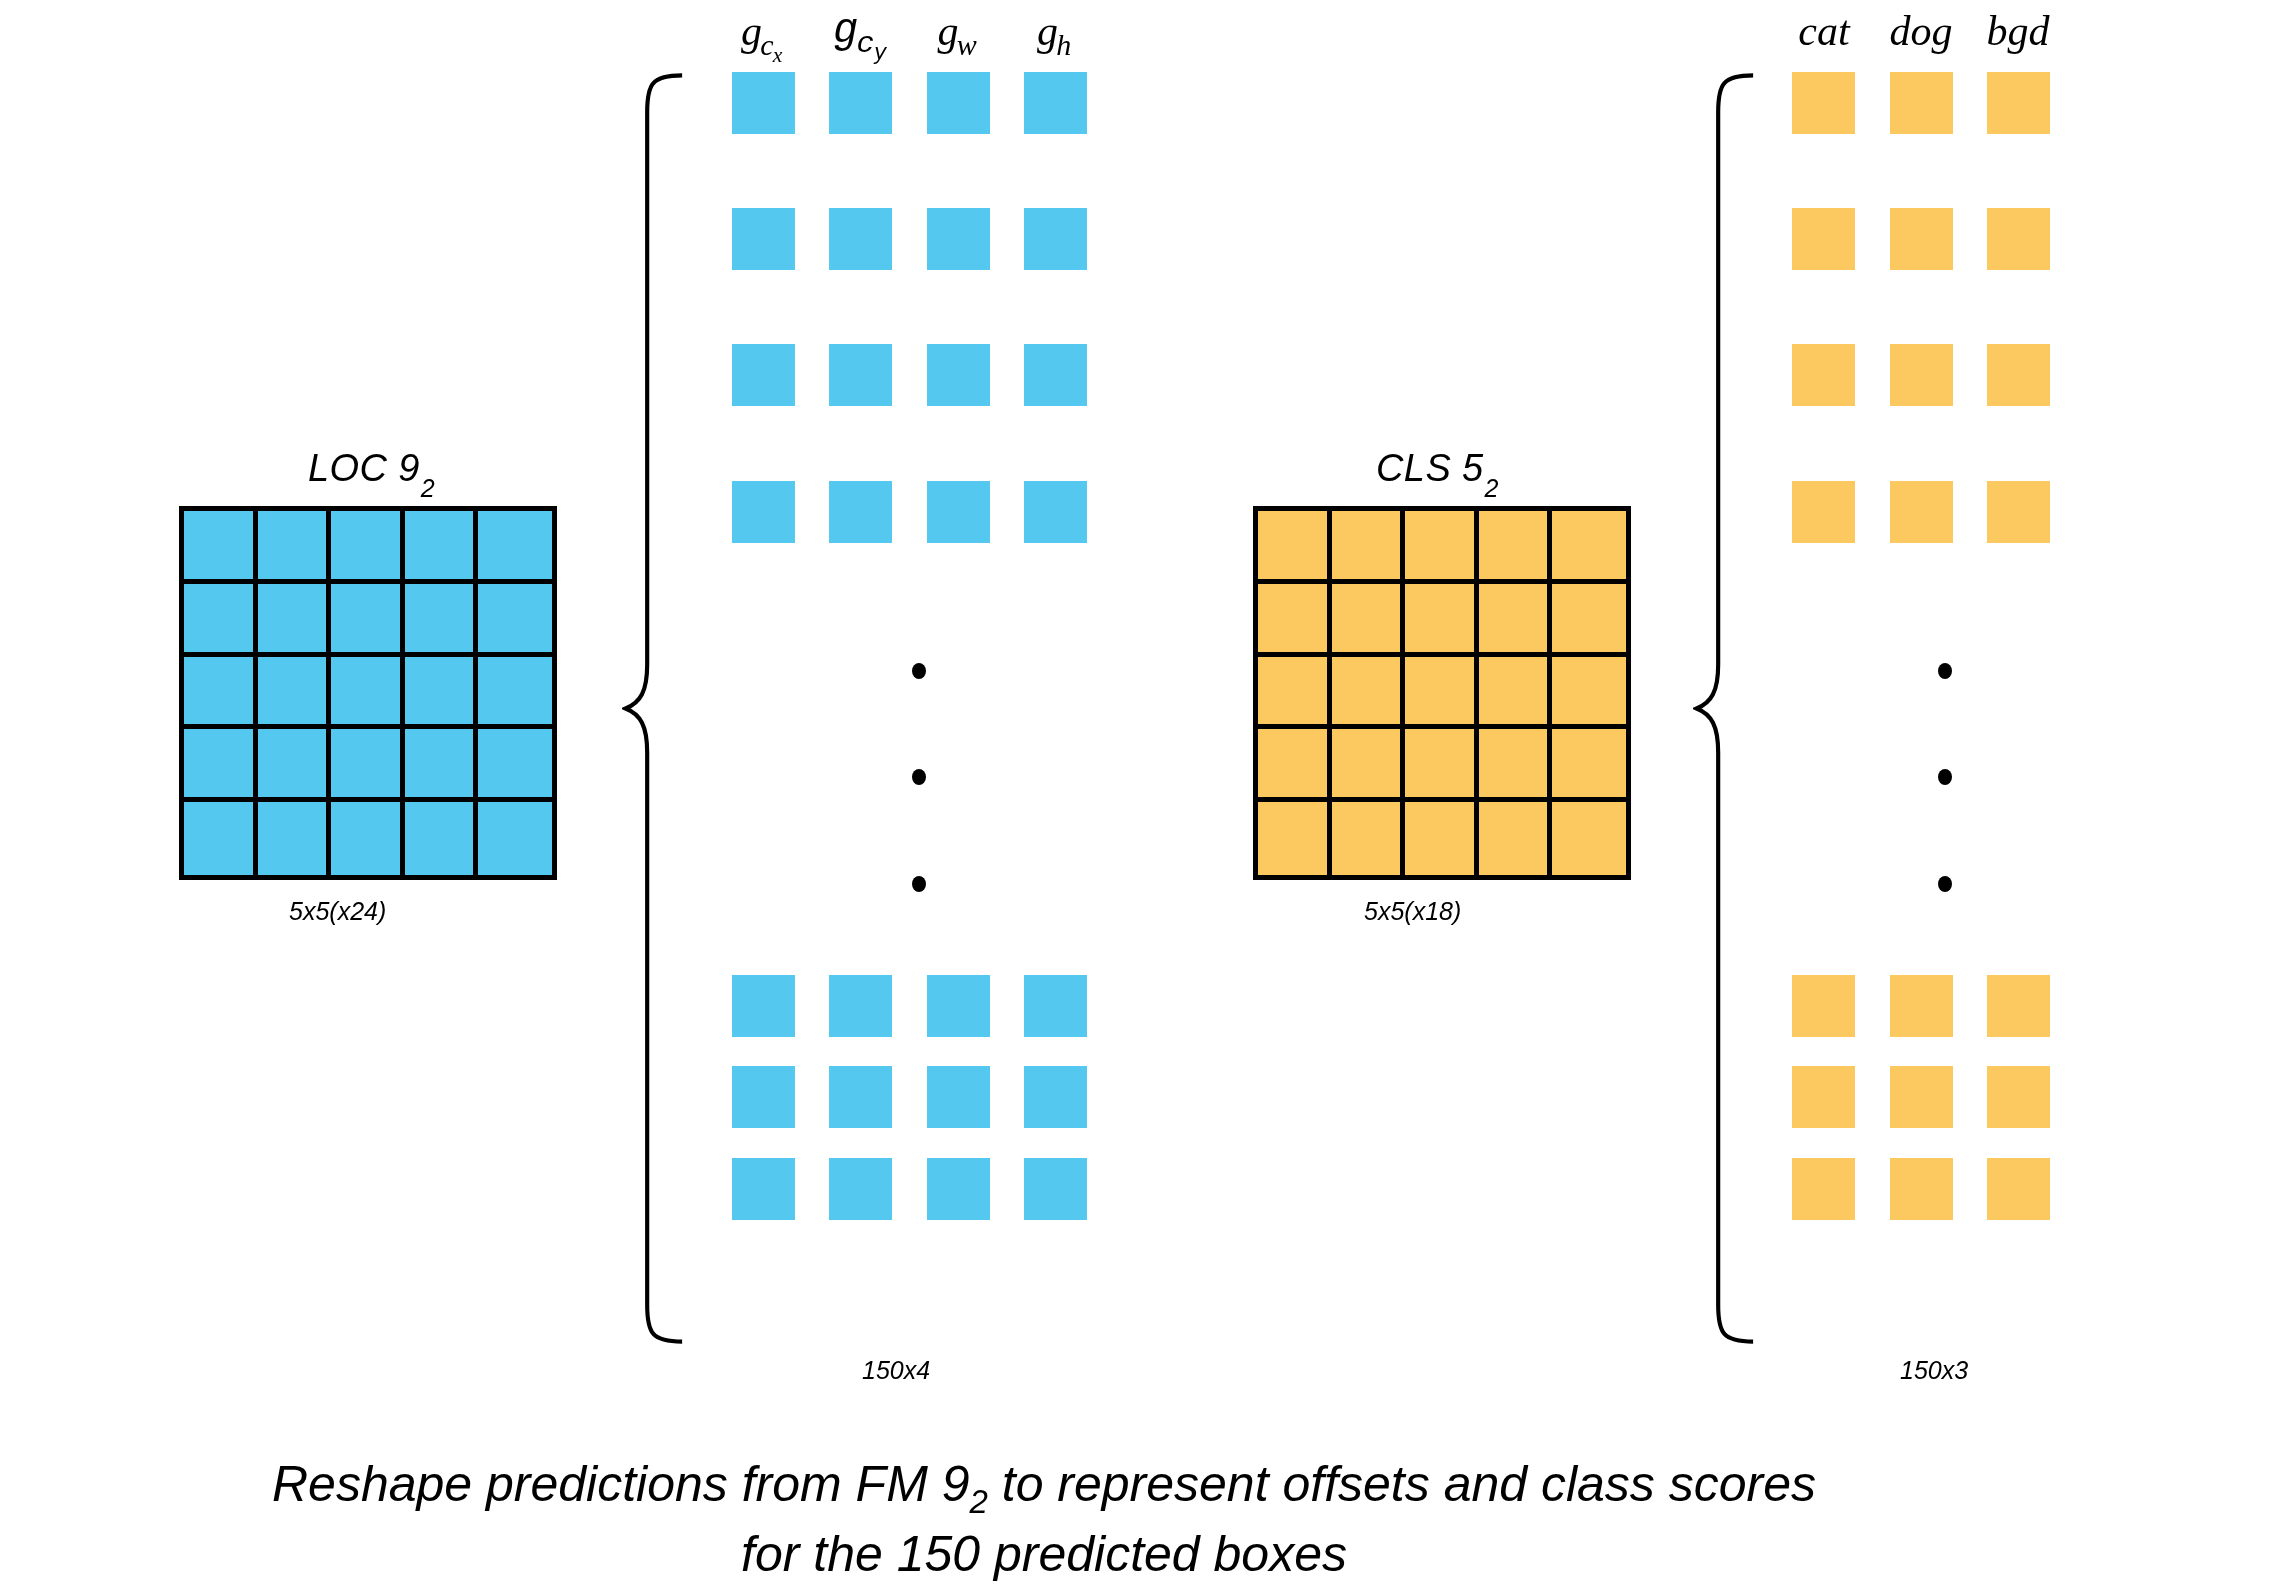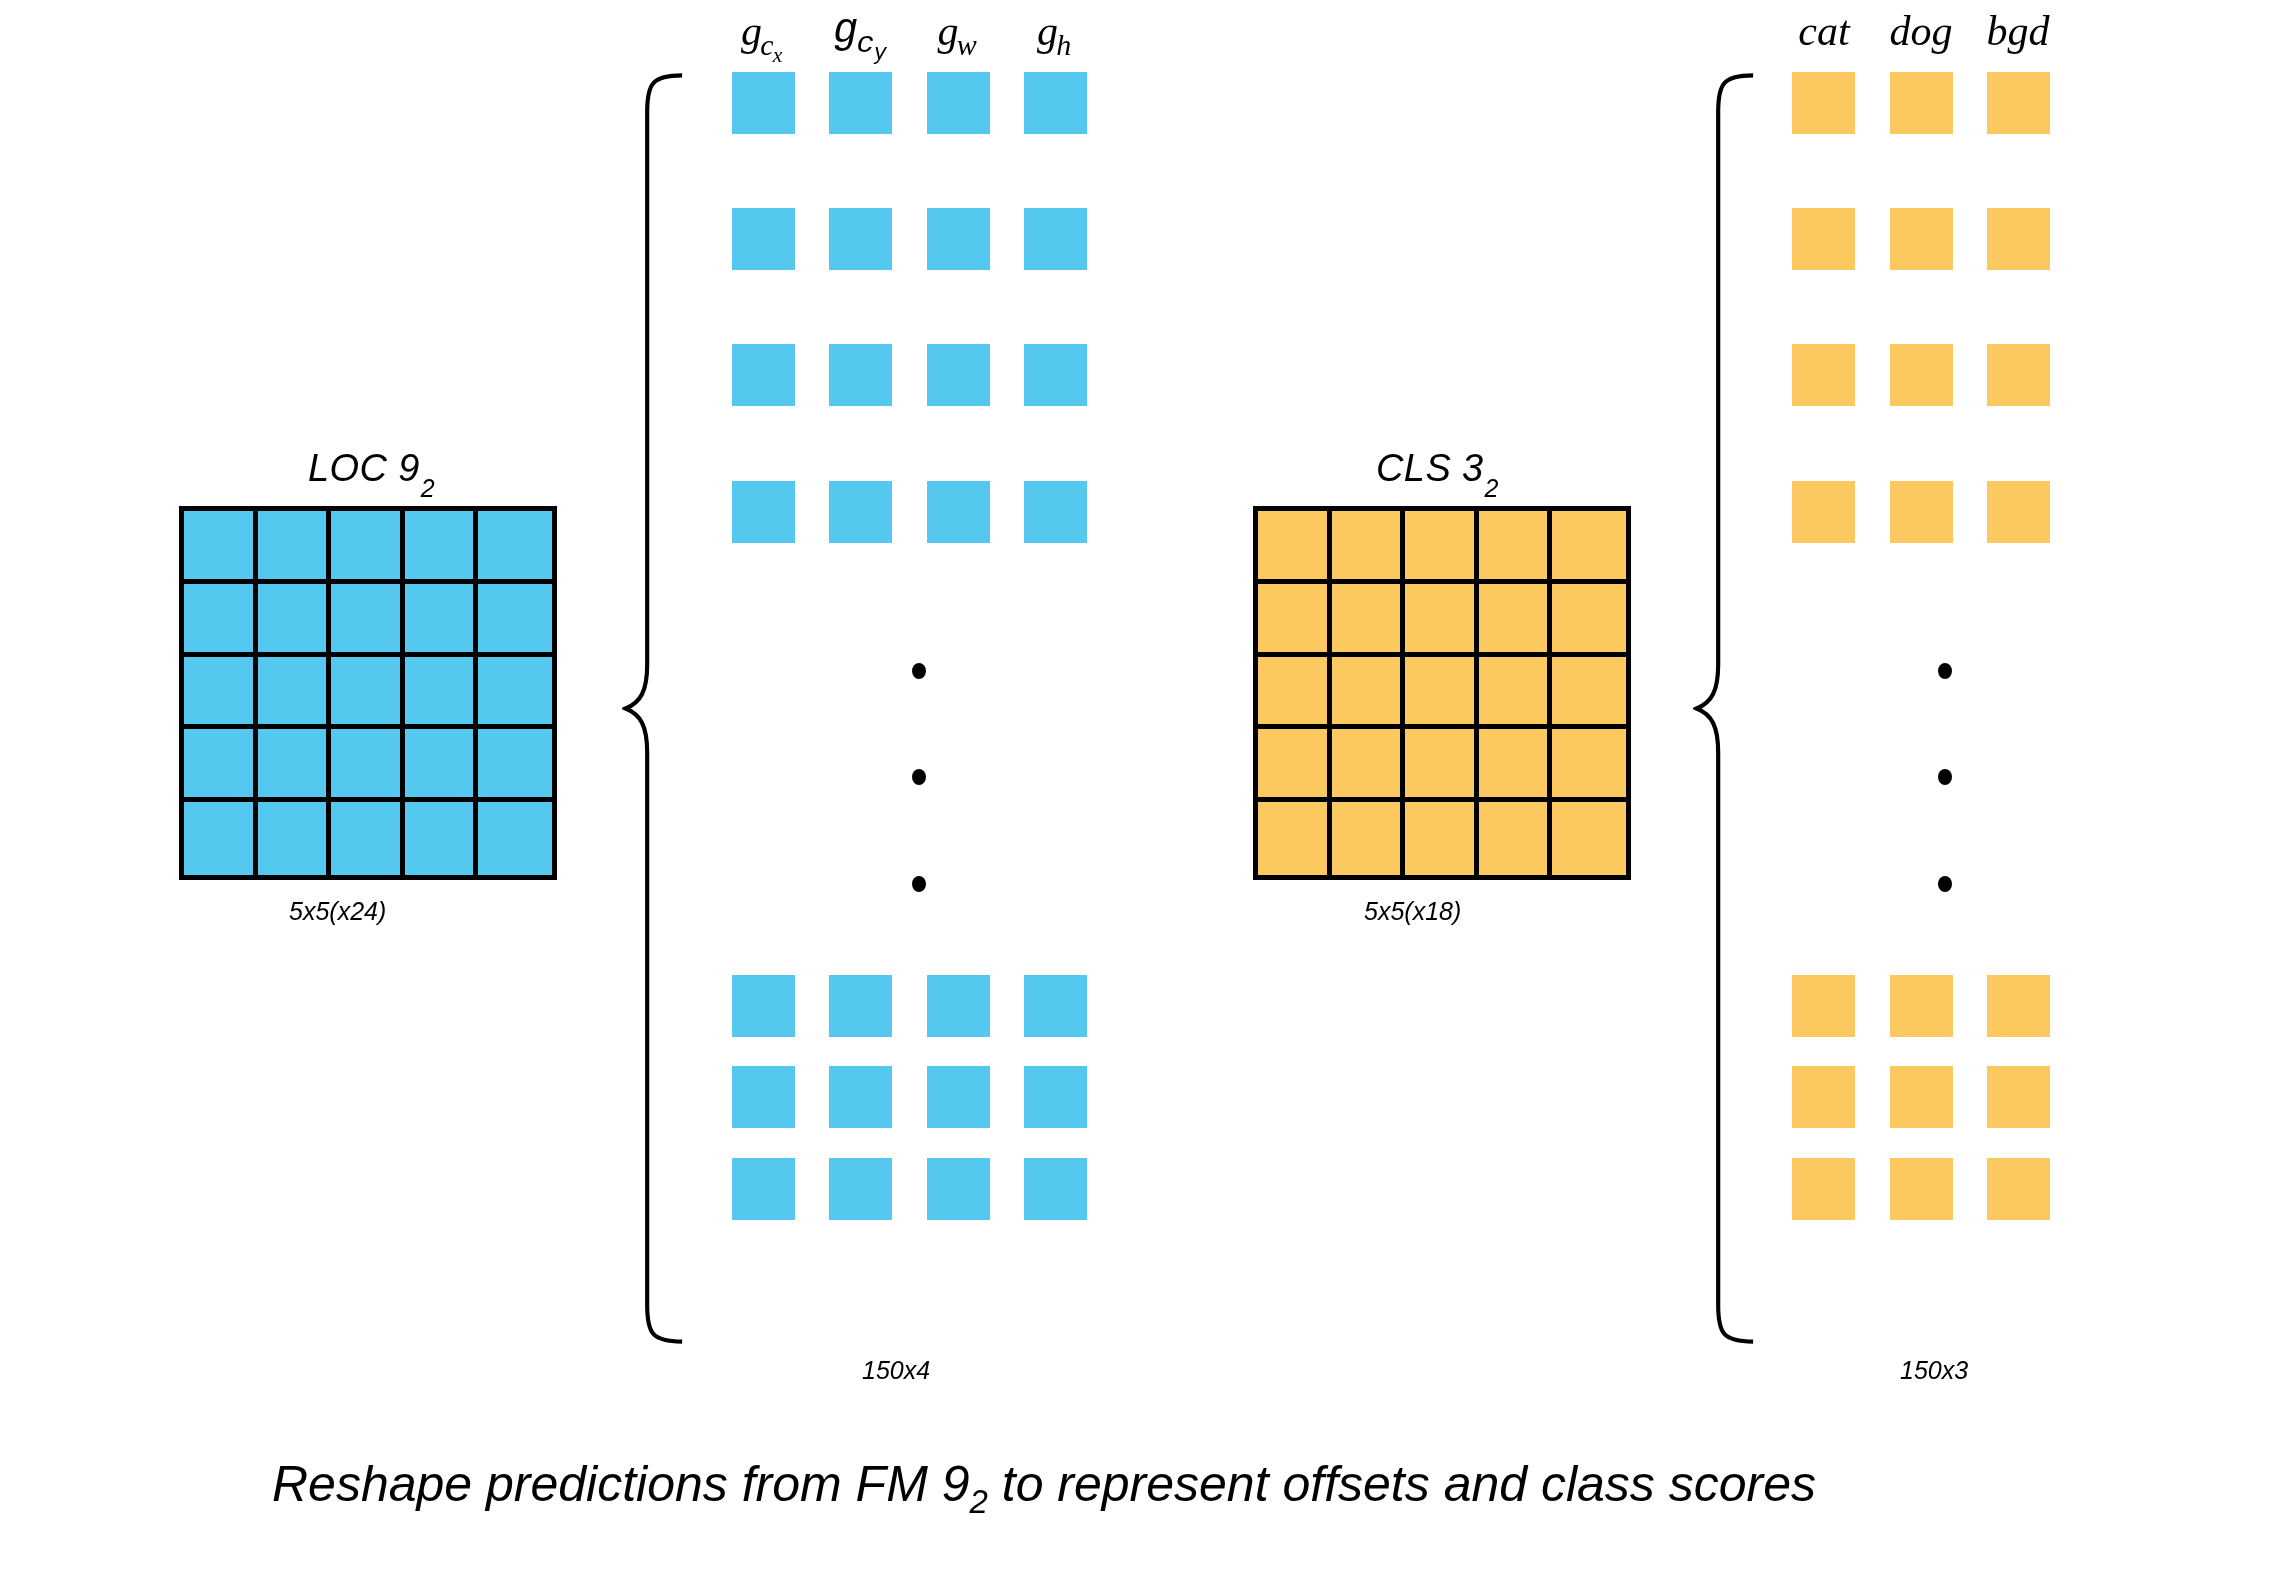--- a/index.html
+++ b/index.html
@@ -219,21 +219,21 @@
 
   <div id="loc-dots">
       <div class="dot" style="left: 912px; top: 663px;"></div>
       <div class="dot" style="left: 912px; top: 769px;"></div>
       <div class="dot" style="left: 912px; top: 876px;"></div>
     </div>
 
   <div class="fm-caption" style="left:862px; top:1356px;">150x4</div>
 
   <div class="fm-title" style="left:1376px; top:447px;">
-    <span>CLS 3</span><span class="sub">2</span>
+    <span>CLS 5</span><span class="sub">2</span>
   </div>
 
   <div class="fm-grid cls" id="cls-grid" style="left:1253px; top:506px; width:378px; height:374px;">
       <div class="fm-cell"></div>
       <div class="fm-cell"></div>
       <div class="fm-cell"></div>
       <div class="fm-cell"></div>
       <div class="fm-cell last-col"></div>
       <div class="fm-cell"></div>
       <div class="fm-cell"></div>
@@ -302,16 +302,17 @@
       <div class="dot" style="left: 1938px; top: 769px;"></div>
       <div class="dot" style="left: 1938px; top: 876px;"></div>
     </div>
 
   <div class="fm-caption" style="left:1900px; top:1356px;">150x3</div>
 
   <div class="main-caption" style="top:1452px;">
     <div>
       <span>Reshape predictions from FM 9</span><span class="sub">2</span><span> to represent offsets and class scores</span>
     </div>
+    <div>for the 150 predicted boxes</div>
   </div>
 
 </div>
 
 
 </body></html>

